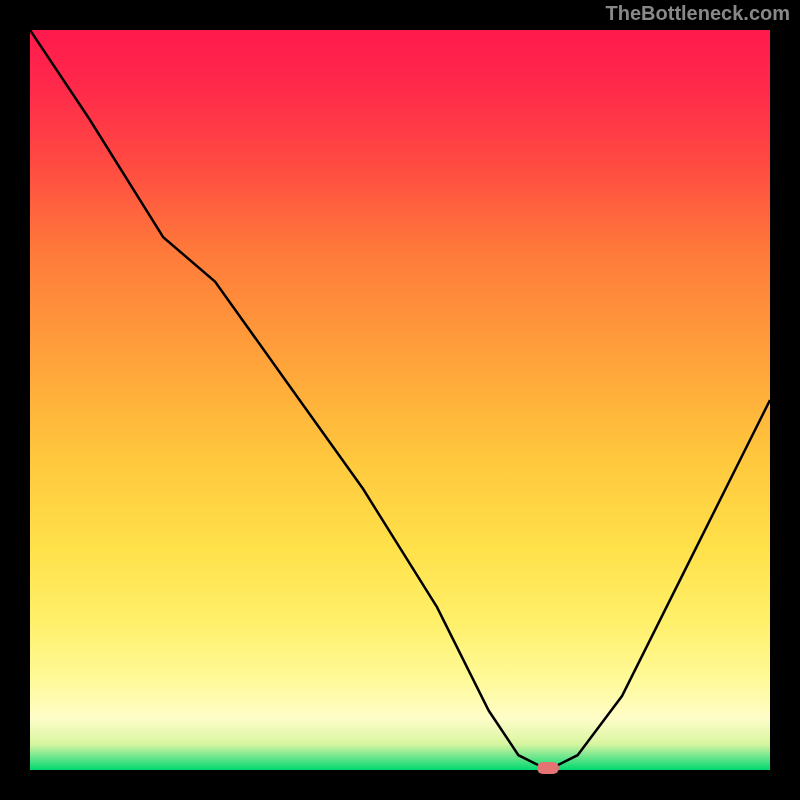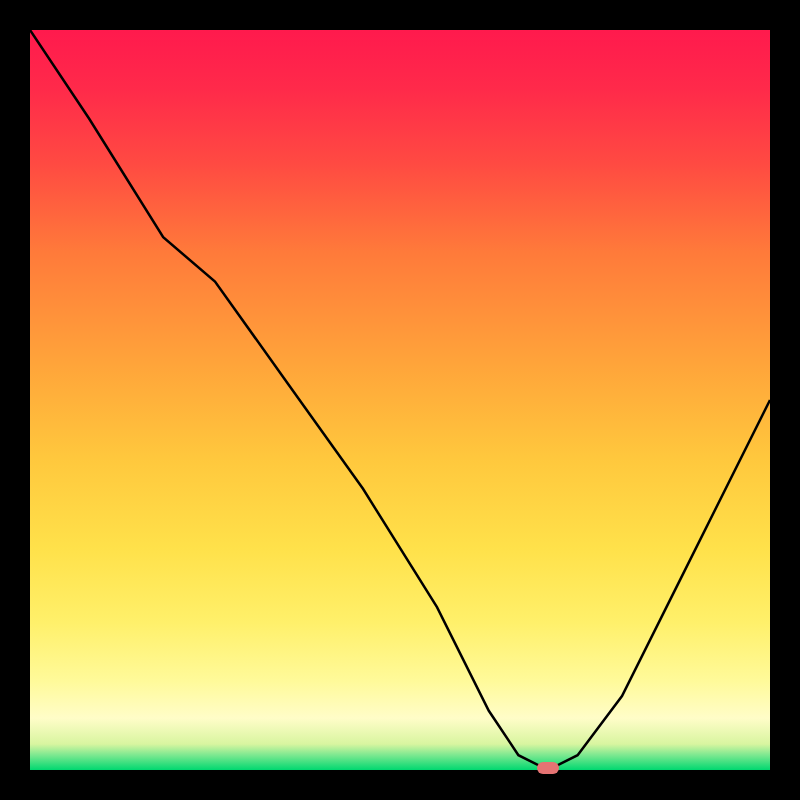--- a/index.html
+++ b/index.html
@@ -52,20 +52,21 @@
     width: 22px;
     height: 12px;
     background: #e57373;
     border-radius: 6px;
   }
 </style>
 </head>
 <body>
 
 <div class="container">
+  <div class="watermark">TheBottleneck.com</div>
 
   <div class="plot-area">
     <svg class="gradient-bg" viewBox="0 0 740 740" preserveAspectRatio="none">
       <defs>
         <linearGradient id="bg-grad" x1="0" y1="0" x2="0" y2="1">
           <stop offset="0%" stop-color="#ff1a4d"></stop>
           <stop offset="8%" stop-color="#ff2a4a"></stop>
           <stop offset="18%" stop-color="#ff4a42"></stop>
           <stop offset="30%" stop-color="#ff7a3a"></stop>
           <stop offset="45%" stop-color="#ffa43a"></stop>

